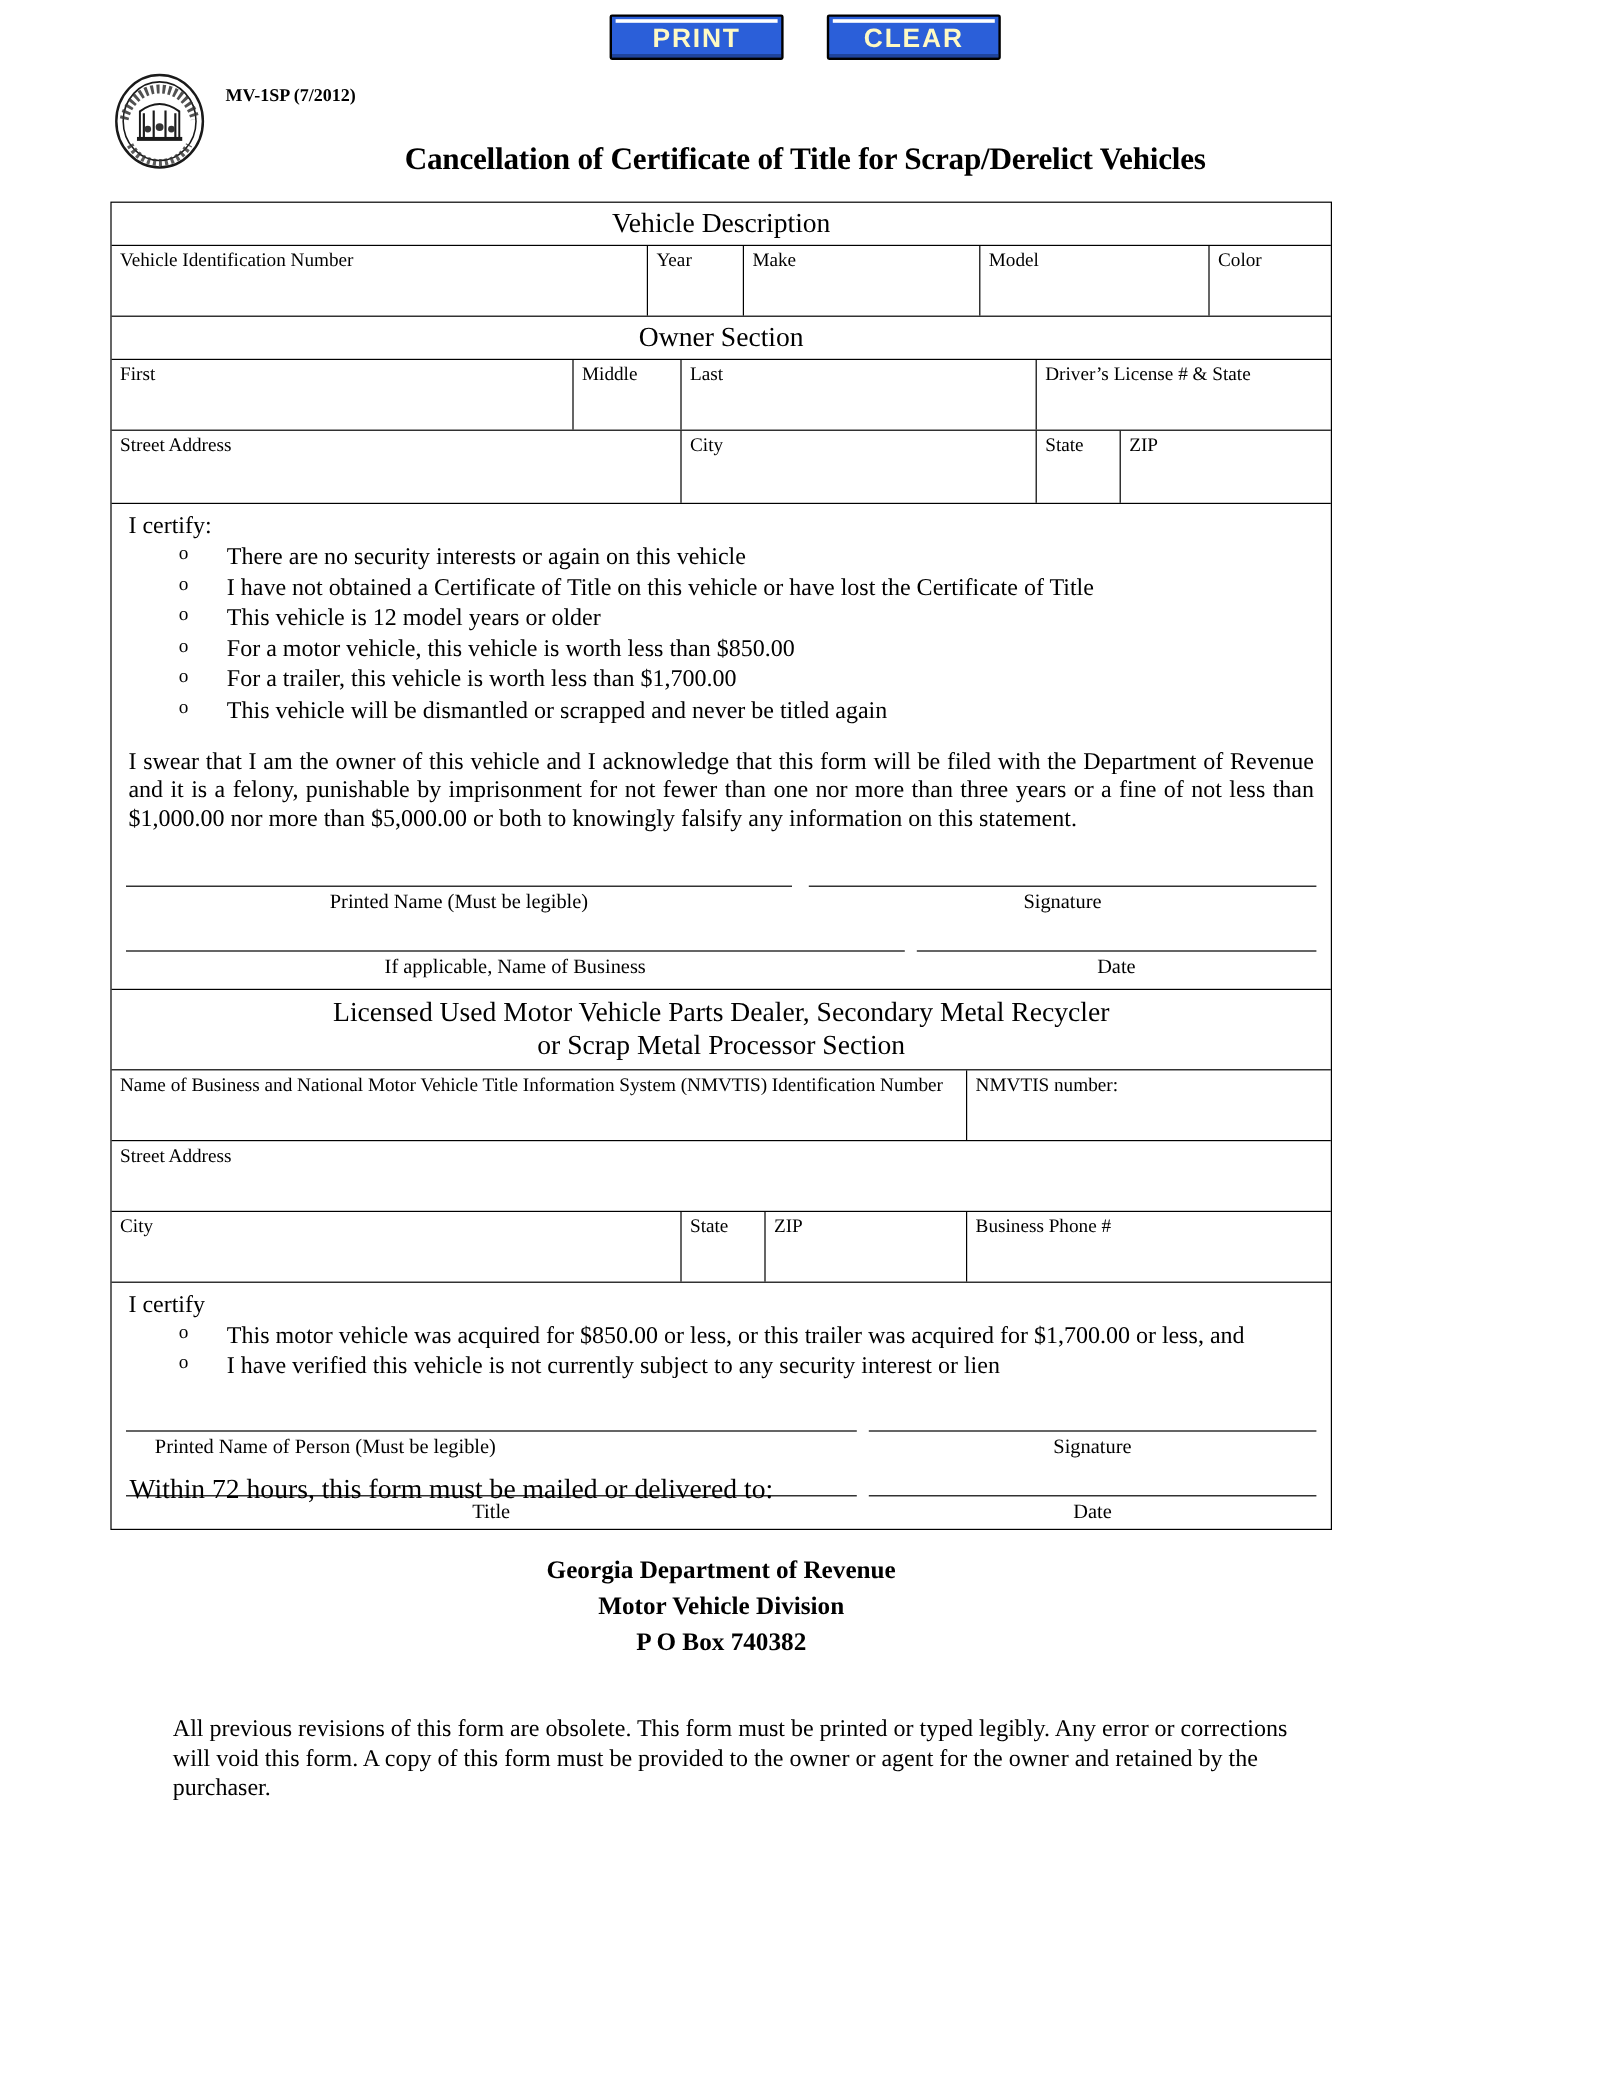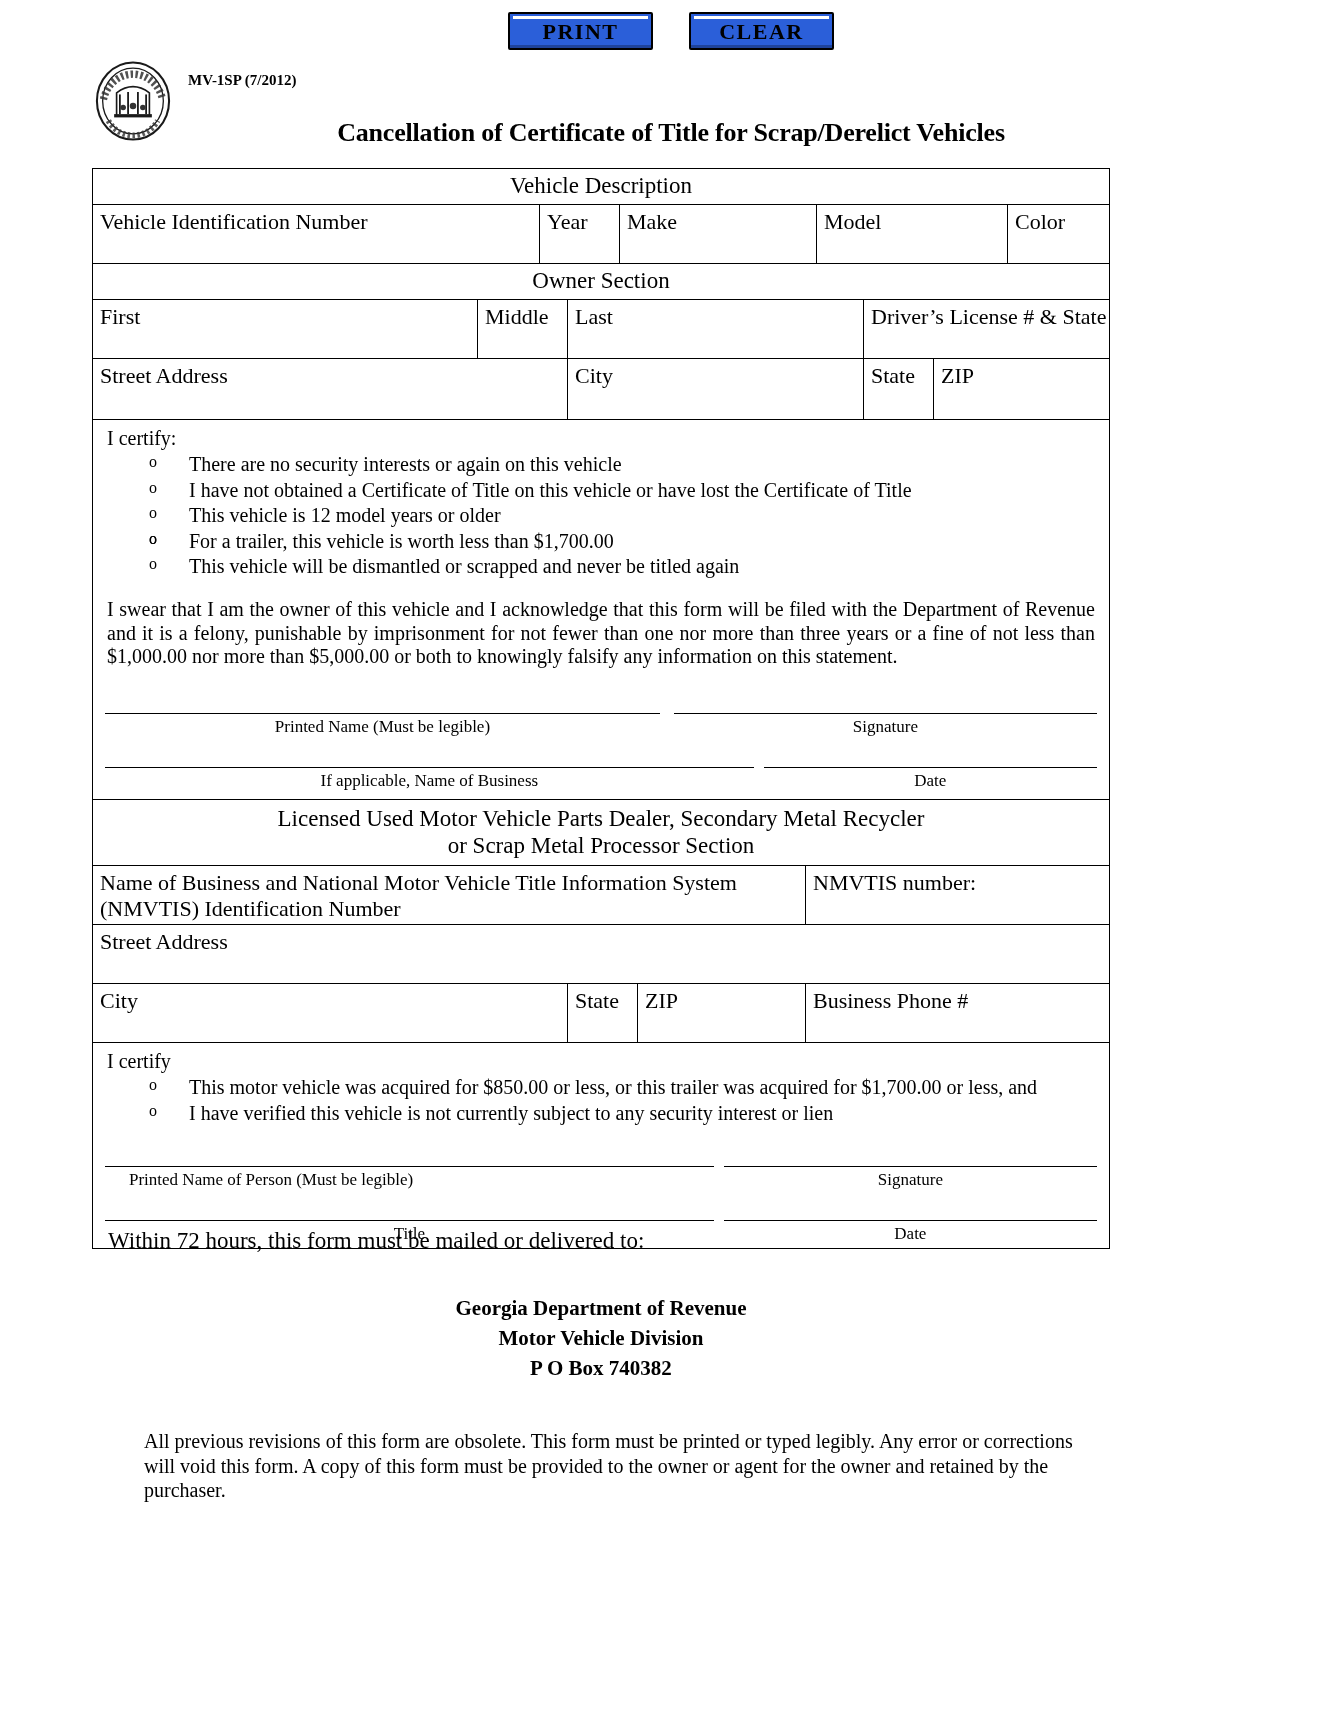--- a/index.html
+++ b/index.html
@@ -31,25 +31,25 @@
     cursor: pointer;
     display: flex; align-items: center; justify-content: center;
     box-shadow: inset 0 -3px 0 rgba(0,0,0,0.28);
   }
   .formbtn::before {
     content: "";
     position: absolute; top: 2px; left: 3px; right: 3px; height: 3px;
     background: #ffffff;
   }
   .formbtn span {
-    font-family: Liberation Serif, serif;
+    font-family: Liberation Sans, sans-serif;
     font-weight: bold;
     font-size: 22px;
     letter-spacing: 1.5px;
-    color: #000000;
+    color: #fef9c3;
     position: relative; top: 1px;
   }
 
   
   .header { position: absolute; top: 60px; left: 0; width: 100%; }
   .seal {
     position: absolute; left: 92px; top: 0;
     width: 82px; height: 82px;
   }
   .formno {
@@ -78,21 +78,21 @@
     padding: 4px 0 5px 0;
     border-bottom: 1.5px solid #000;
   }
   .band.sub2 { line-height: 1.18; padding: 5px 0 6px 0; }
 
   .row { display: flex; border-bottom: 1.5px solid #000; }
   .row:last-child { border-bottom: none; }
   .cell {
     border-right: 1.5px solid #000;
     padding: 4px 0 0 7px;
-    font-size: 22px;
+    font-size: 16px;
     position: relative;
   }
   .cell:last-child { border-right: none; }
   .h58 { height: 58px; }
   .h60 { height: 60px; }
 
   
   .certblock { padding: 7px 12px 10px 12px; }
   .certlead { font-size: 20px; margin: 0 0 2px 2px; }
   ul.bullets { list-style: none; margin: 0; padding: 0; }
@@ -235,21 +235,21 @@
   </div>
 
   <div class="row">
     <div style="width:100%">
       <div class="certblock">
         <div class="certlead">I certify:</div>
         <ul class="bullets">
           <li><span class="mark">o</span><span>There are no security interests or again on this vehicle</span></li>
           <li><span class="mark">o</span><span>I have not obtained a Certificate of Title on this vehicle or have lost the Certificate of Title</span></li>
           <li><span class="mark">o</span><span>This vehicle is 12 model years or older</span></li>
-          <li><span class="mark">o</span></li>
+          <li><span class="mark">o</span><span>For a motor vehicle, this vehicle is worth less than $850.00</span></li>
           <li><span class="mark">o</span><span>For a trailer, this vehicle is worth less than $1,700.00</span></li>
           <li><span class="mark">o</span><span>This vehicle will be dismantled or scrapped and never be titled again</span></li>
         </ul>
         <p class="swear">I swear that I am the owner of this vehicle and I acknowledge that this form will be filed with the Department of Revenue and it is a felony, punishable by imprisonment for not fewer than one nor more than three years or a fine of not less than $1,000.00 nor more than $5,000.00 or both to knowingly falsify any information on this statement.</p>
       </div>
 
       <div class="siglines">
         <div class="sp34"></div>
         <div class="sigrow">
           <div class="col" style="width:556px">

